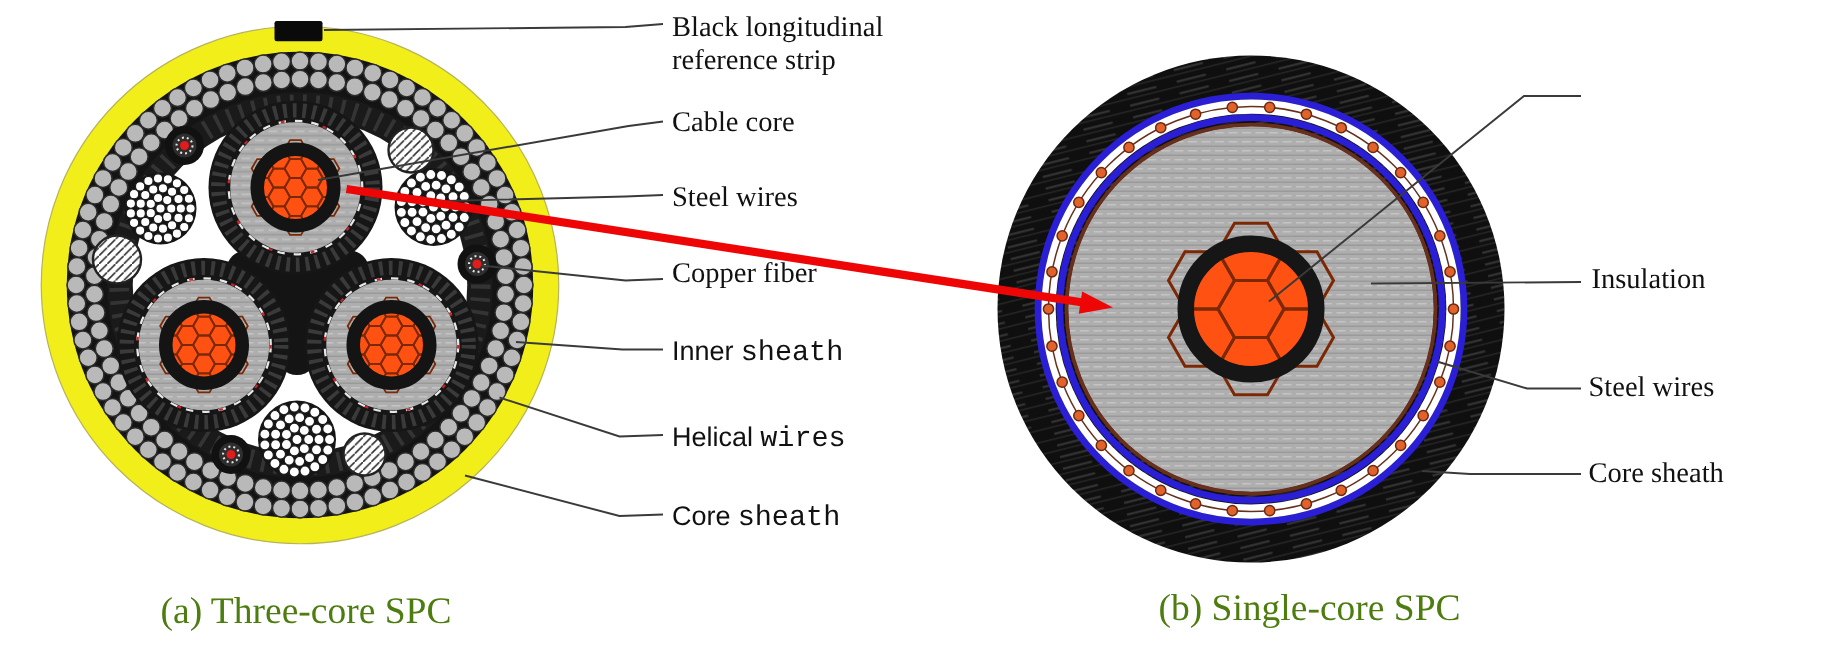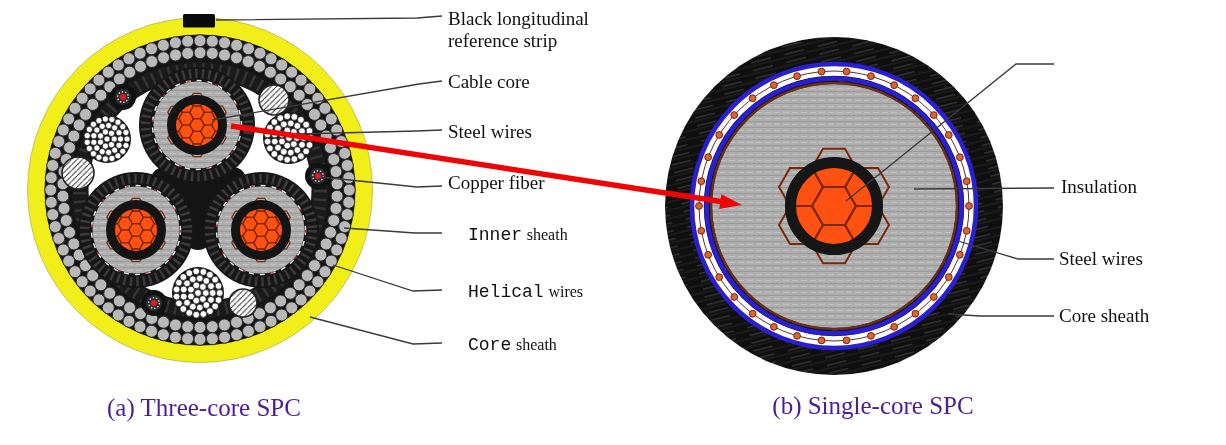--- a/index.html
+++ b/index.html
@@ -1,23 +1,23 @@
 <!DOCTYPE html>
 <html><head>
 <meta charset="utf-8">
 <style>
   html,body{margin:0;padding:0;background:#fff;}
   .canvas{position:relative;width:1226px;height:445px;background:#fff;overflow:hidden;
           font-family:"Liberation Serif",serif;color:#111;padding-left:40px;}
   svg{position:absolute;left:0;top:0;}
   .lbl{position:absolute;font-size:19px;line-height:22px;white-space:nowrap;color:#111;}
   .lbl.wrap{white-space:normal;width:185px;}
-  .w-sans{font-family:Liberation Mono, monospace;font-size:18px;margin-left:20px;}
-  .w-serif{font-family:Liberation Serif, serif;font-size:16px;}
-  .caption{position:absolute;font-size:25px;width:280px;text-align:center;color:#4c1d95;}
+  .w-sans{font-family:Liberation Sans, sans-serif;font-size:18px;}
+  .w-serif{font-family:Liberation Mono, monospace;font-size:19px;}
+  .caption{position:absolute;font-size:25px;width:280px;text-align:center;color:#4d7c0f;}
 </style>
 </head>
 <body>
 
 <div class="canvas">
 
 <svg width="1226" height="445" viewBox="0 0 1226 445">
   <defs>
     <pattern id="grayTex" width="9" height="6" patternUnits="userSpaceOnUse">
       <rect width="9" height="6" fill="#aeaeae"></rect>

